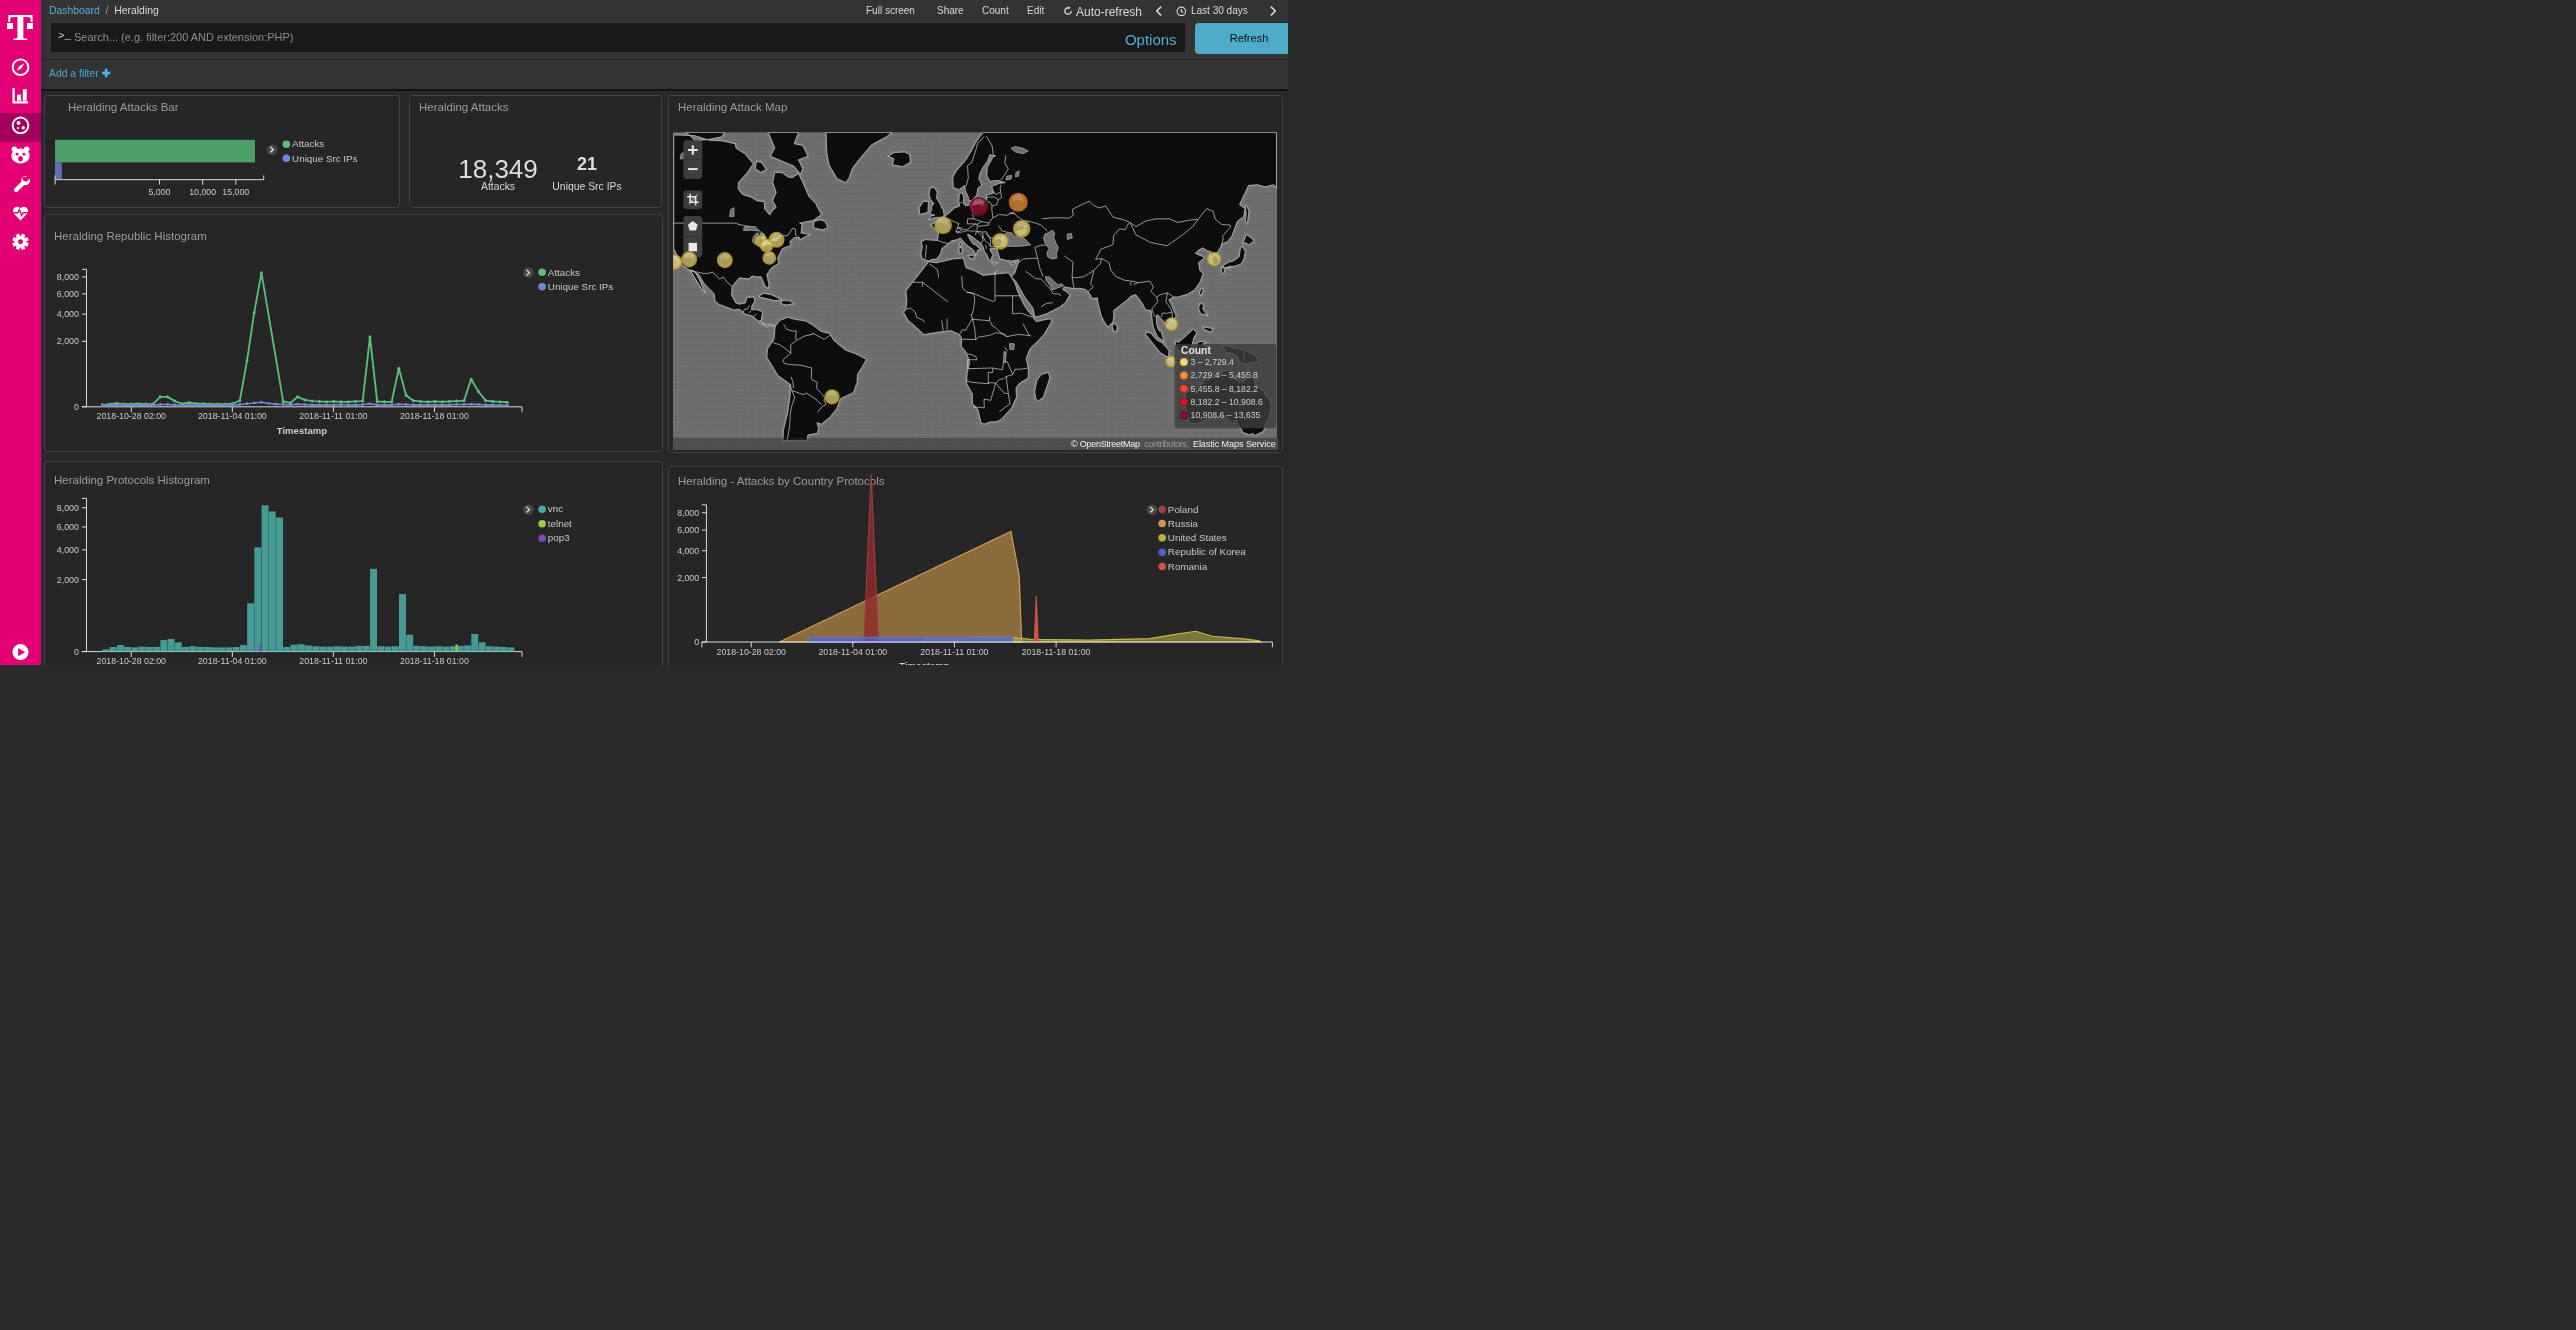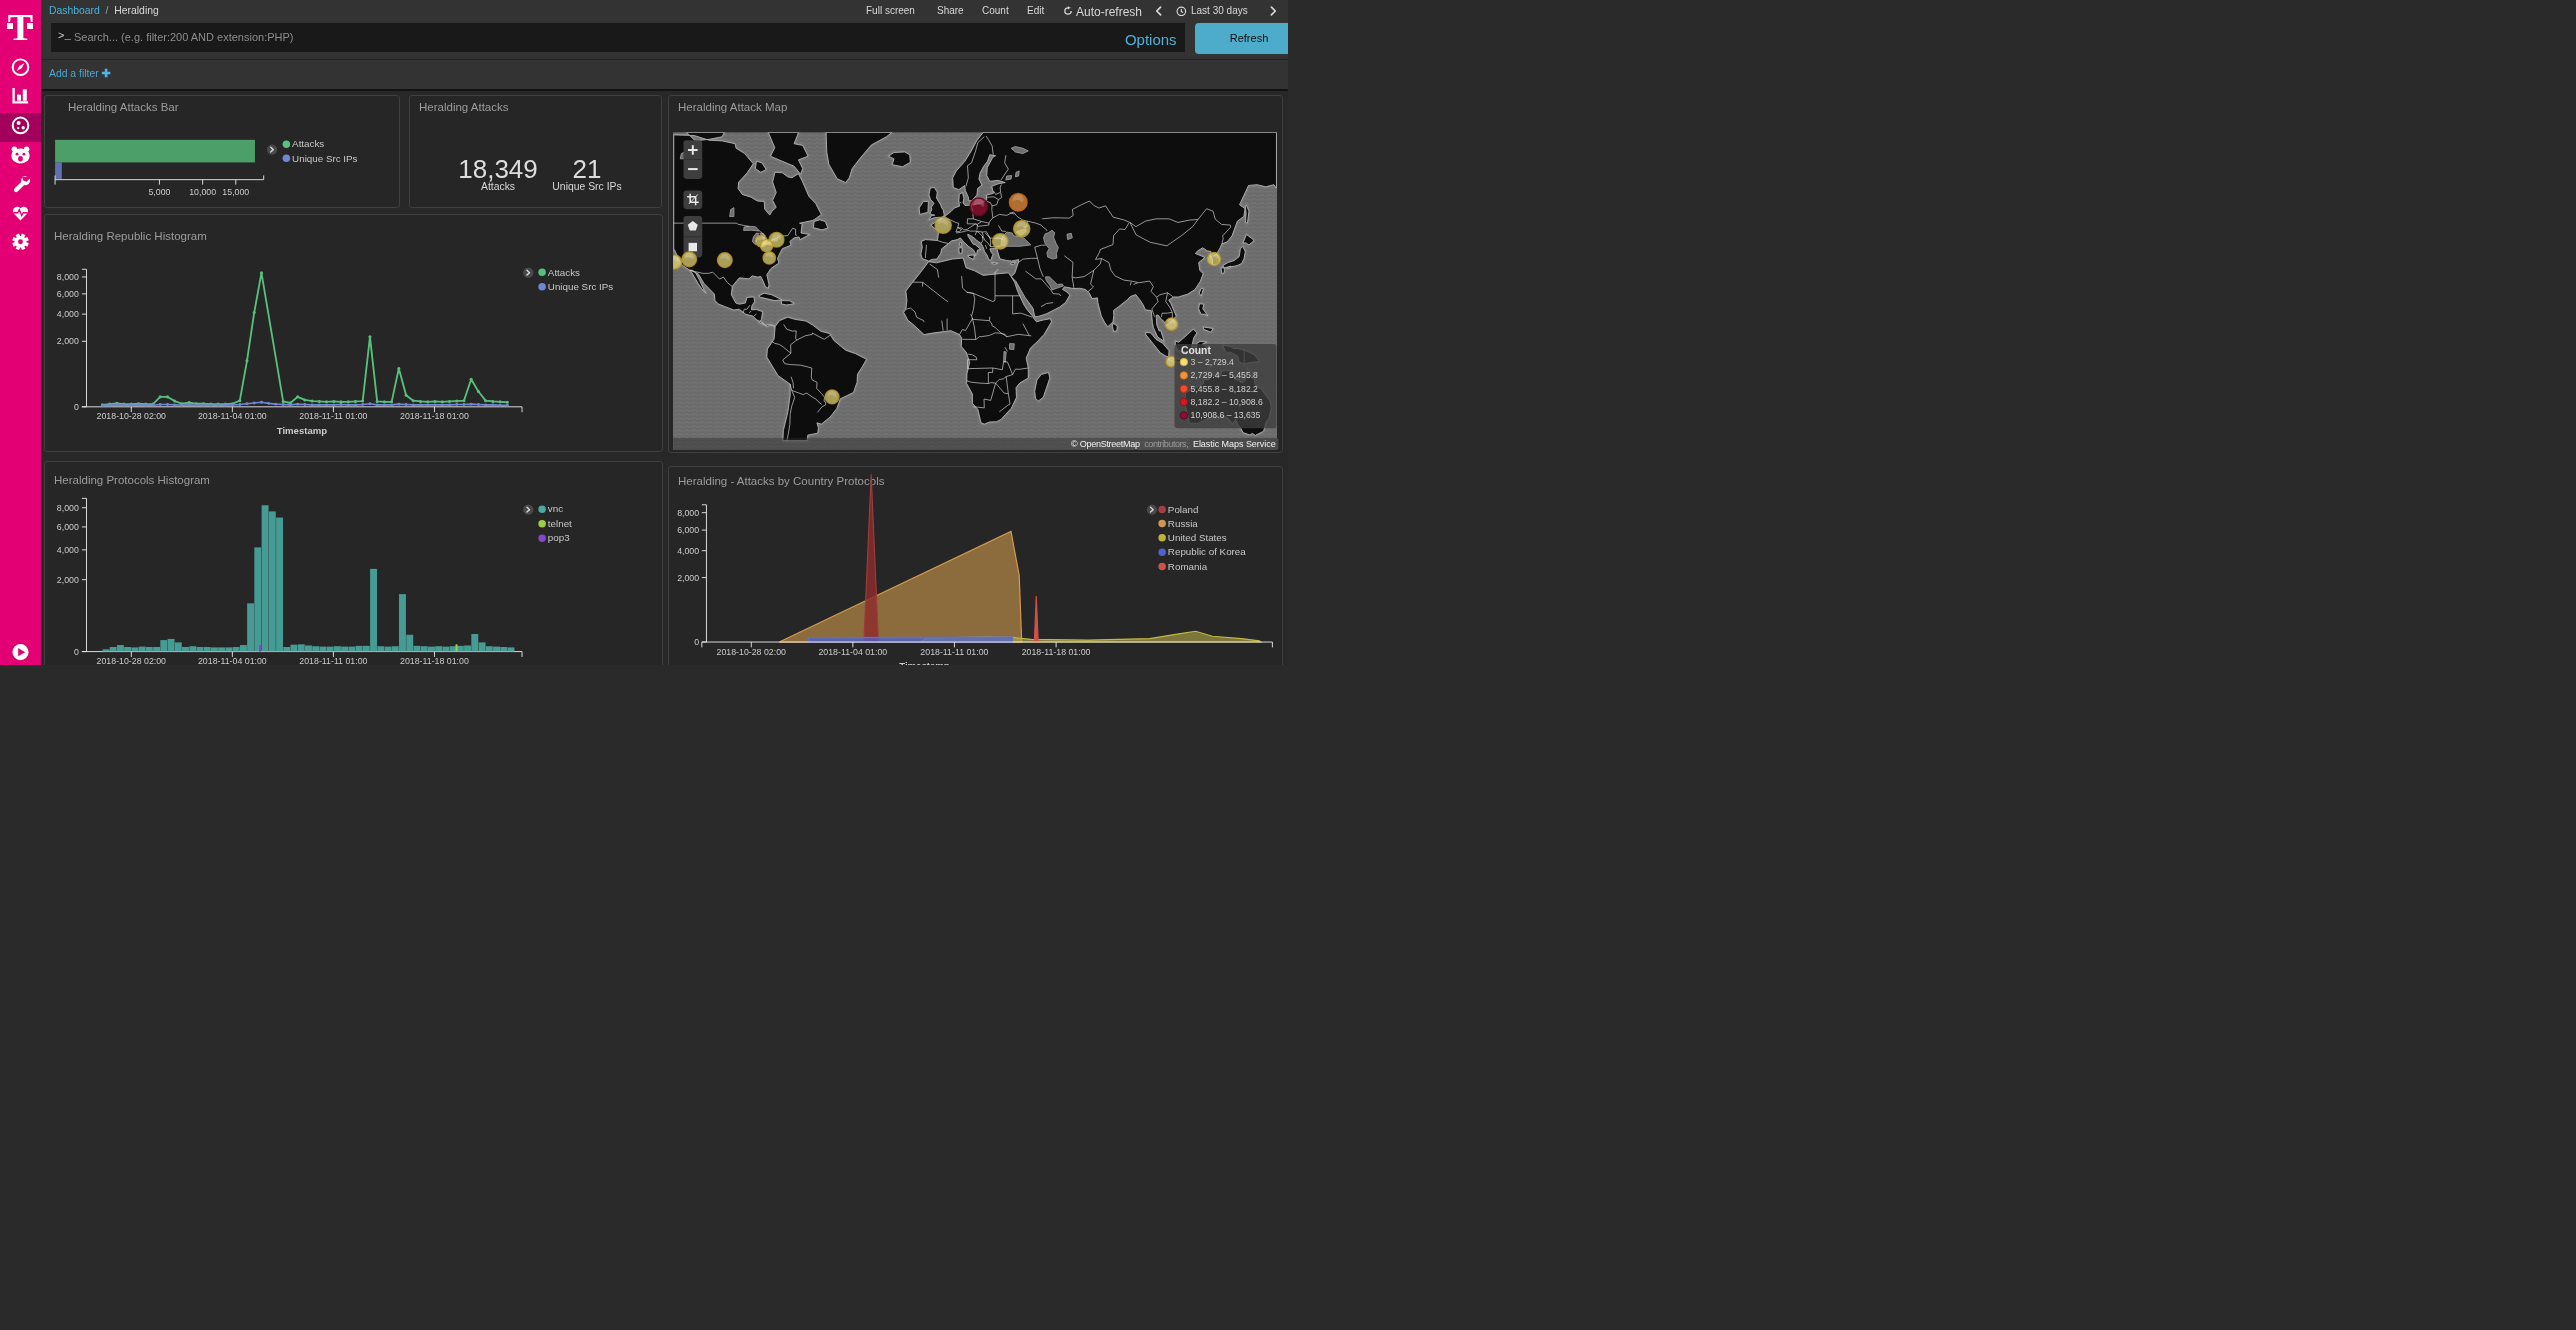--- a/index.html
+++ b/index.html
@@ -78,21 +78,21 @@
 <div class="panel" style="left:668px;top:95px;width:615px;height:358px"></div>
 <div class="ptitle" style="left:678px;top:101px">Heralding Attack Map</div>
 <div class="panel" style="left:44px;top:214px;width:619px;height:238px"></div>
 <div class="ptitle" style="left:54px;top:230px">Heralding Republic Histogram</div>
 <div class="panel" style="left:44px;top:461px;width:619px;height:222px"></div>
 <div class="ptitle" style="left:54px;top:474px">Heralding Protocols Histogram</div>
 <div class="panel" style="left:668px;top:466px;width:615px;height:218px"></div>
 <div class="ptitle" style="left:678px;top:475px">Heralding - Attacks by Country Protocols</div>
 <div style="position:absolute;left:402px;top:154px;width:192px;text-align:center;color:#dddddd;font-size:26px;font-weight:normal">18,349</div>
 <div style="position:absolute;left:402px;top:181px;width:192px;text-align:center;color:#d8d8d8;font-size:10.4px">Attacks</div>
-<div style="position:absolute;left:491px;top:154px;width:192px;text-align:center;color:#dddddd;font-size:26px;font-weight:normal">21</div>
+<div style="position:absolute;left:491px;top:154px;width:192px;text-align:center;color:#dddddd;font-size:18px;font-weight:bold">21</div>
 <div style="position:absolute;left:491px;top:181px;width:192px;text-align:center;color:#d8d8d8;font-size:10.4px">Unique Src IPs</div>
 <svg style="position:absolute;left:673px;top:132px" width="604" height="318" viewBox="0 0 788 414.5">
     <defs>
       <pattern id="waves" width="20" height="5.2" patternUnits="userSpaceOnUse">
         <path d="M-2,1.4 L3,3.9 L8,1.4 L13,3.9 L18,1.4 L23,3.9" fill="none" stroke="#666666" stroke-width="1.5"></path>
         <path d="M-2,2.8 L3,5.3 L8,2.8 L13,5.3 L18,2.8 L23,5.3" fill="none" stroke="#7b7b7b" stroke-width="1" opacity="0.85"></path>
       </pattern>
       <filter id="coastblur" x="-8%" y="-8%" width="116%" height="116%">
         <feGaussianBlur stdDeviation="1.6"></feGaussianBlur>
       </filter>

